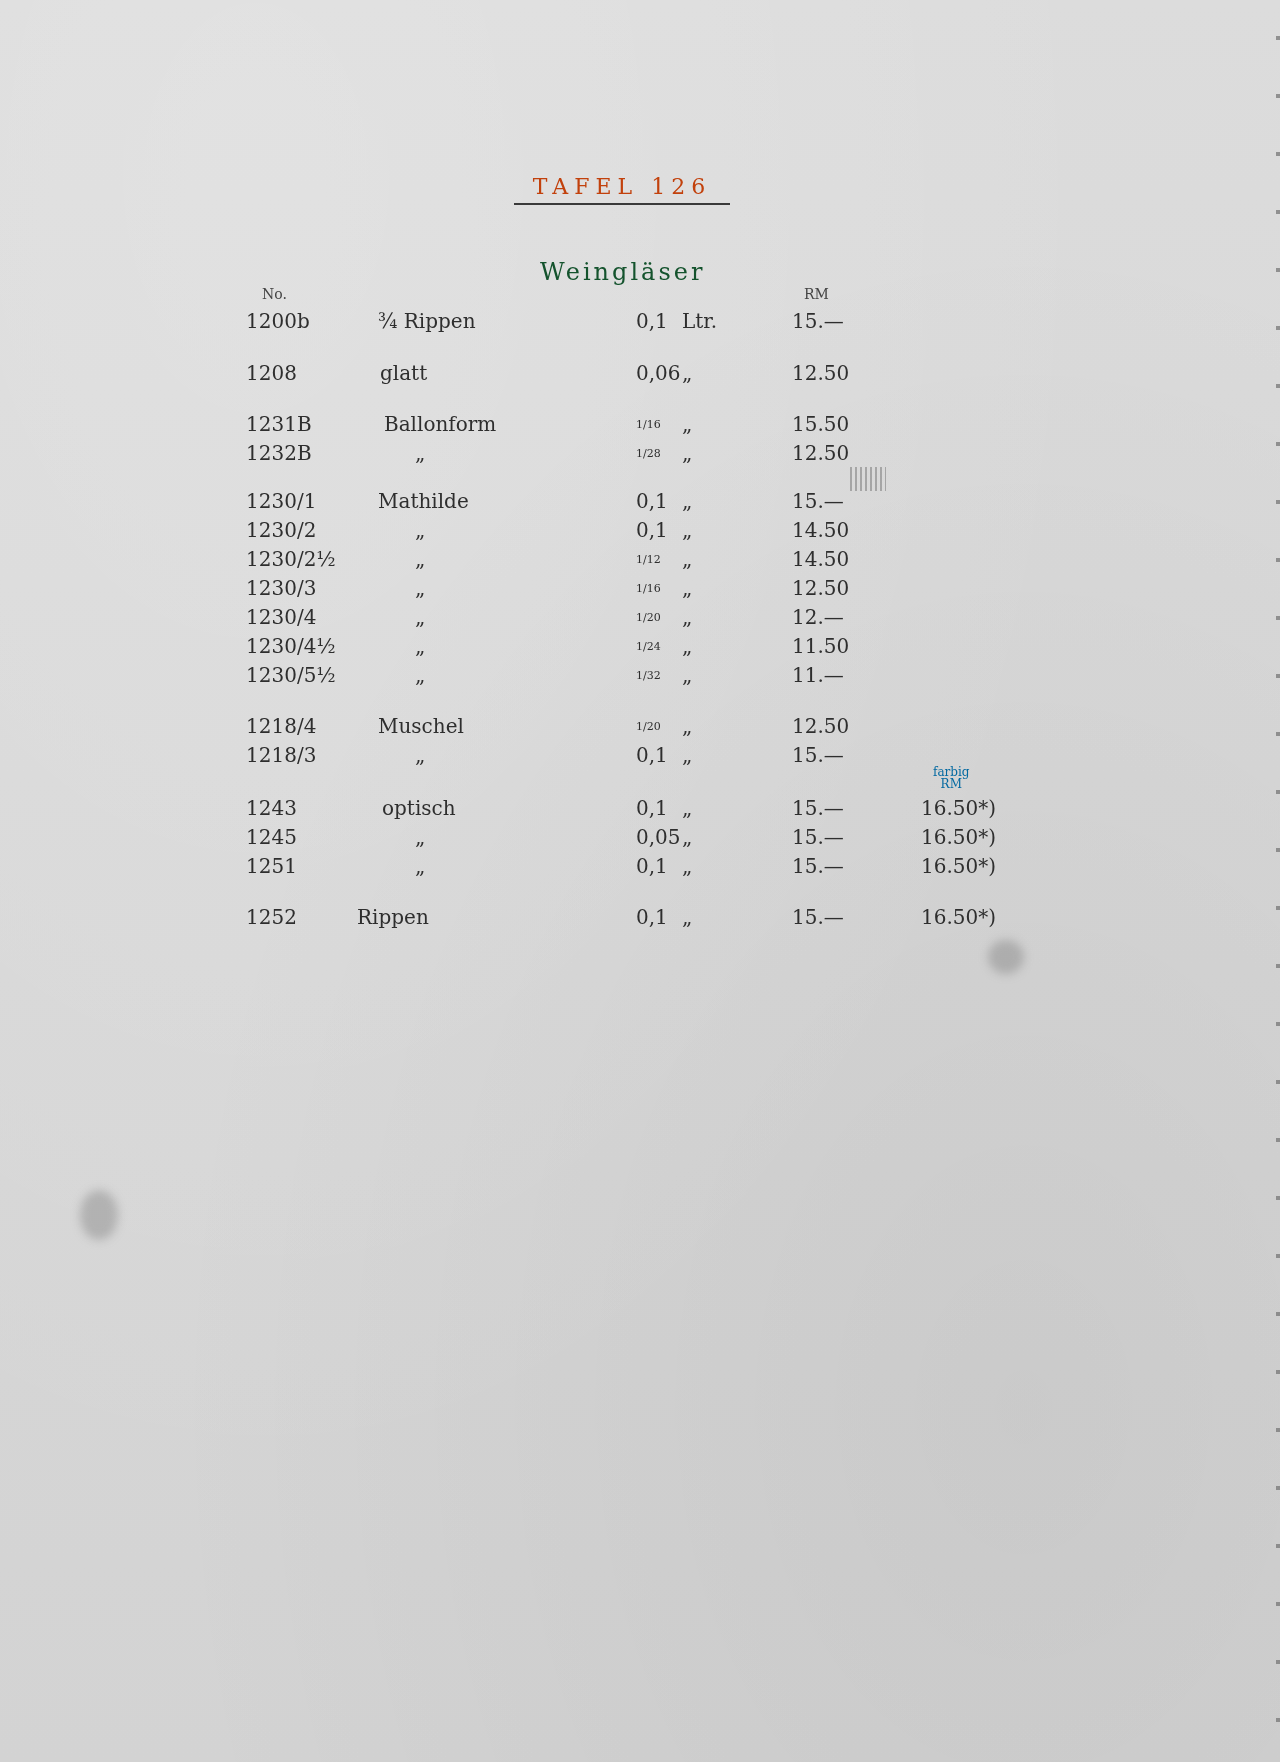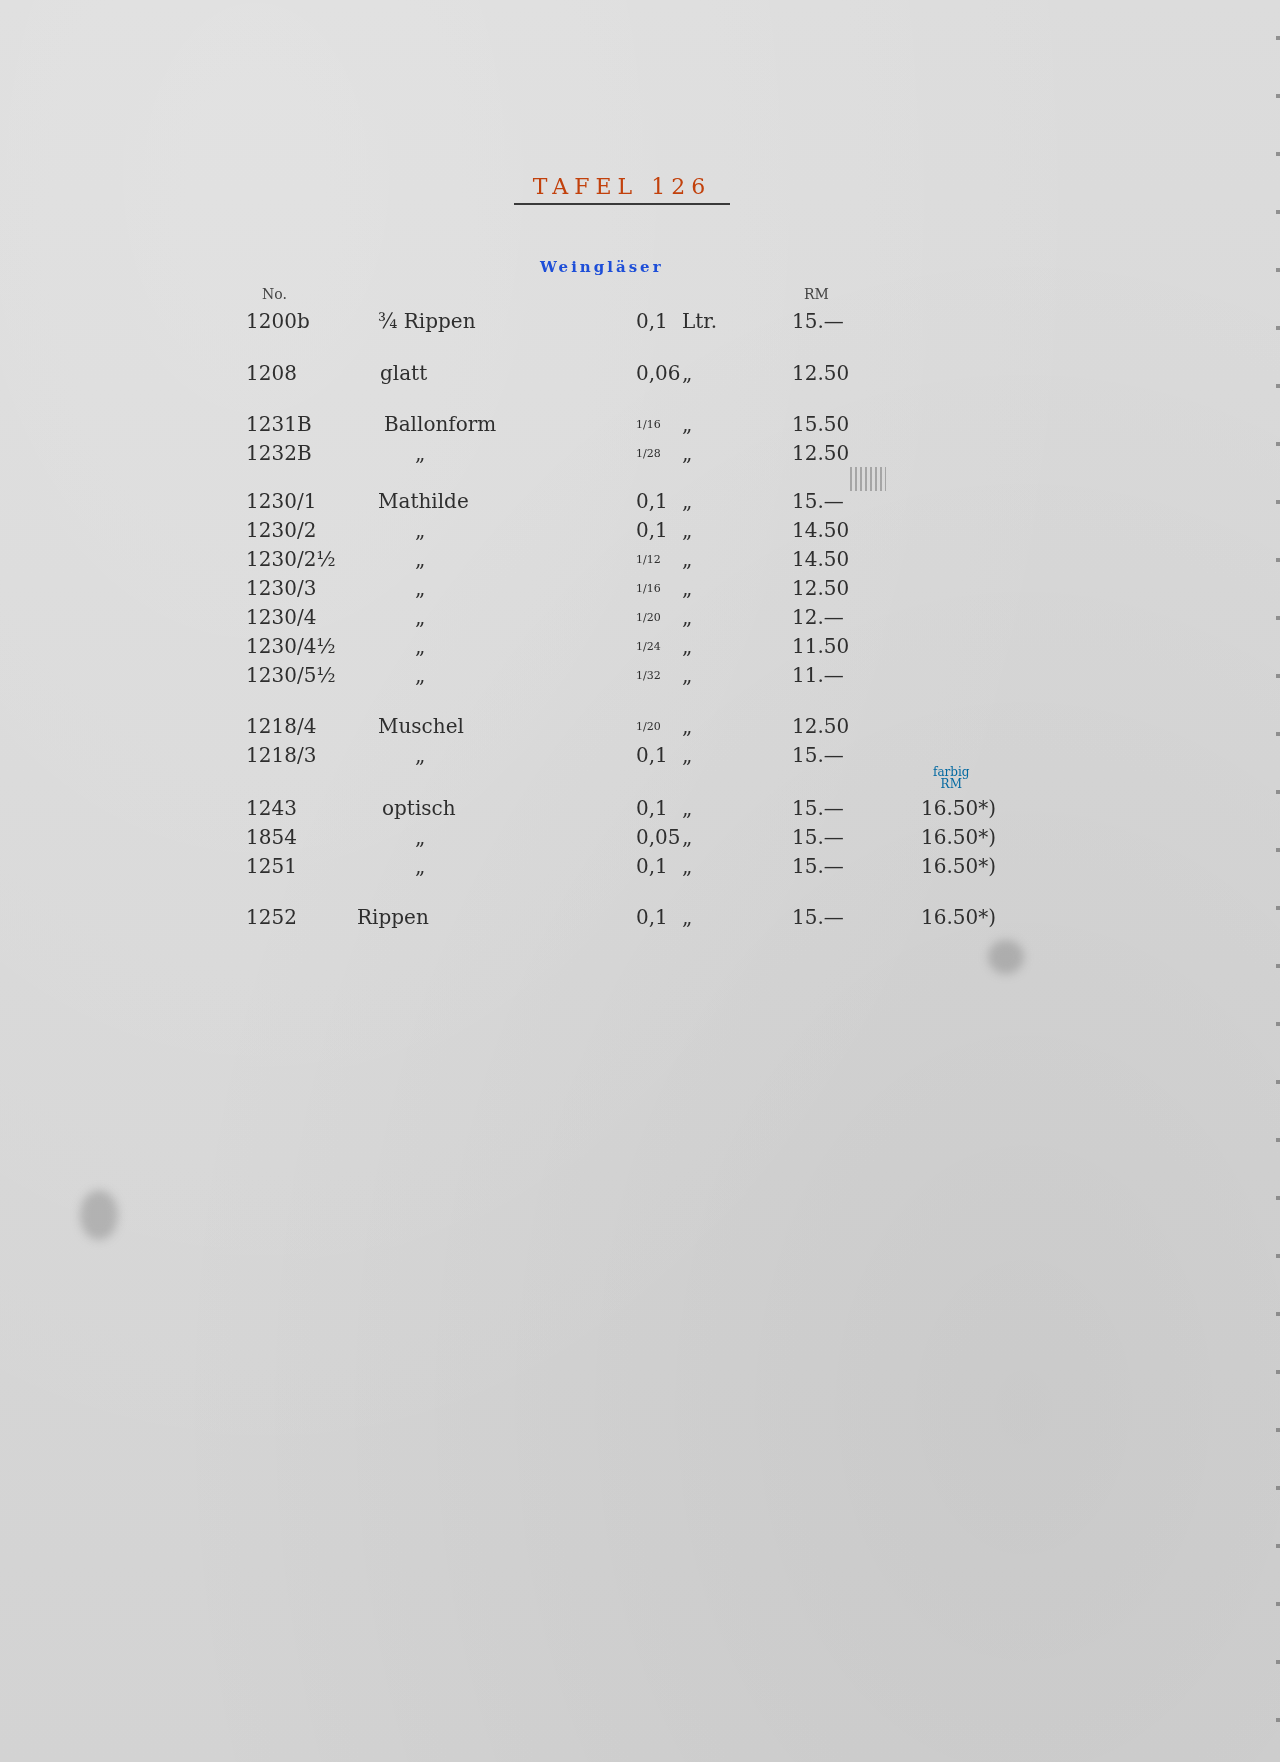--- a/index.html
+++ b/index.html
@@ -17,21 +17,21 @@
 
   .edge { position: absolute; right: 0; top: 0; width: 4px; height: 1762px;
     background: repeating-linear-gradient(180deg, transparent 0 36px, #707070 36px 40px, transparent 40px 58px); opacity: .7; }
 
   .title {
     position: absolute; left: 514px; top: 174px; width: 216px;
     text-align: center; font-size: 22px; letter-spacing: 6px; color: #c2410c;
   }
   .title-rule { position: absolute; left: 514px; top: 203px; width: 216px; height: 2px; background: #3a3a3a; }
 
-  .subtitle { position: absolute; left: 540px; top: 258px; font-size: 15px; letter-spacing: 3px; color: #1d4ed8; font-weight: bold; }
+  .subtitle { position: absolute; left: 540px; top: 258px; font-size: 24px; letter-spacing: 3px; color: #14532d; }
 
   .hdr-no { position: absolute; left: 262px; top: 286px; font-size: 14px; color: #444; }
   .hdr-rm { position: absolute; left: 804px; top: 286px; font-size: 14px; color: #444; }
   .hdr-farbig { position: absolute; left: 933px; top: 766px; font-size: 12px; line-height: 12px; text-align: center; color: #0369a1; }
 
   .row { position: absolute; left: 0; height: 26px; width: 1059px; font-size: 20px; line-height: 26px; }
   .c-no   { position: absolute; left: 246px; }
   .c-name { position: absolute; }
   .c-cap  { position: absolute; left: 636px; }
   .c-unit { position: absolute; left: 682px; }
@@ -120,21 +120,21 @@
       </div>
       <div class="row" style="top: 795px;">
         <span class="c-no">1243</span>
         <span class="c-name" style="left: 382px;">optisch</span>
         <span class="c-cap">0,1</span>
         <span class="c-unit">„</span>
         <span class="c-rm">15.—</span>
         <span class="c-farb">16.50*)</span>
       </div>
       <div class="row" style="top: 824px;">
-        <span class="c-no">1854</span>
+        <span class="c-no">1245</span>
         <span class="c-name" style="left: 415px;">„</span>
         <span class="c-cap">0,05</span>
         <span class="c-unit">„</span>
         <span class="c-rm">15.—</span>
         <span class="c-farb">16.50*)</span>
       </div>
       <div class="row" style="top: 853px;">
         <span class="c-no">1251</span>
         <span class="c-name" style="left: 415px;">„</span>
         <span class="c-cap">0,1</span>

